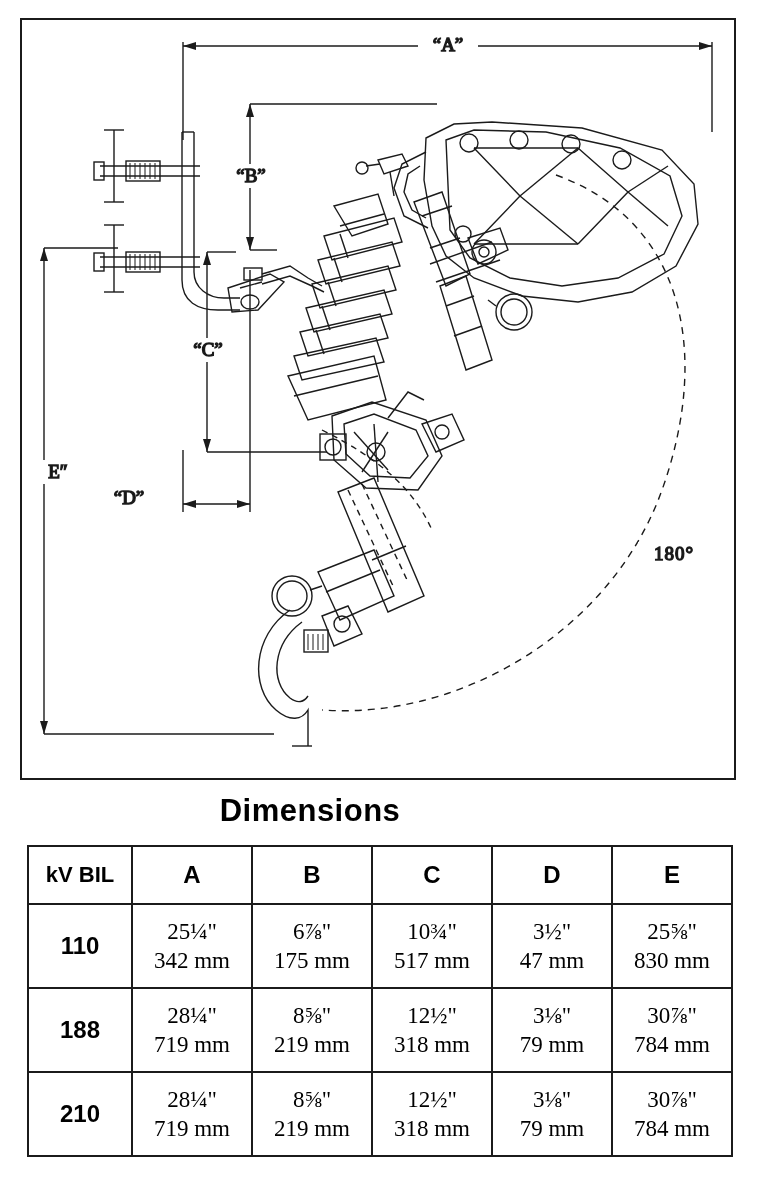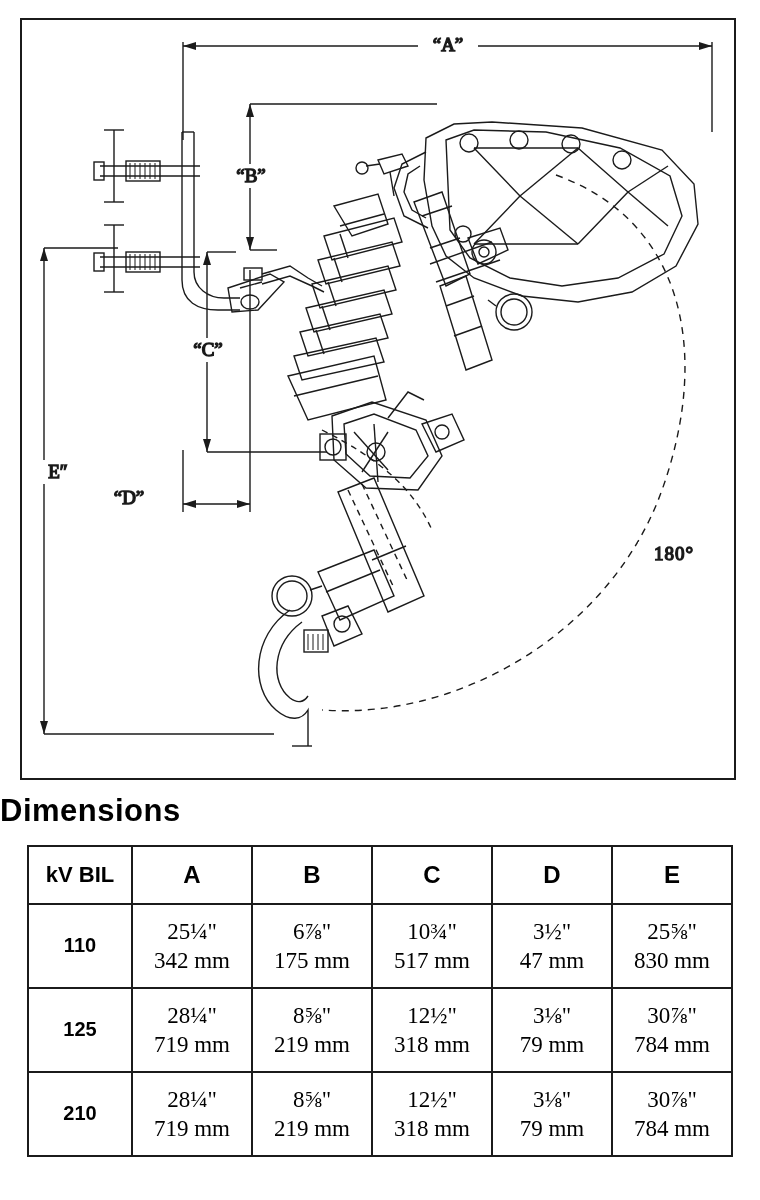--- a/index.html
+++ b/index.html
@@ -37,21 +37,21 @@
     left: 0;
     top: 0;
   }
 
   
   .dimensions-title {
     position: absolute;
     left: 0;
     top: 793px;
     width: 620px;
-    text-align: left;
+    text-align: center;
     font-family: "Liberation Sans", sans-serif;
     font-weight: bold;
     font-size: 31px;
     letter-spacing: 0.5px;
     color: #000;
   }
 
   
   .dim-table-wrap {
     position: absolute;
@@ -85,21 +85,21 @@
     font-size: 22px;
   }
   table.dim-table tbody td {
     height: 82px;
     font-size: 23px;
     line-height: 1.28;
   }
   table.dim-table tbody td.kvcell {
     font-family: "Liberation Sans", sans-serif;
     font-weight: bold;
-    font-size: 20px;
+    font-size: 24px;
   }
   .val-in {
     display: block;
     white-space: nowrap;
   }
   .val-mm {
     display: block;
     white-space: nowrap;
   }
 
@@ -389,21 +389,21 @@
           <td>
             <span class="val-in">3½"</span>
             <span class="val-mm">47 mm</span>
           </td>
           <td>
             <span class="val-in">25⅝"</span>
             <span class="val-mm">830 mm</span>
           </td>
         </tr>
         <tr>
-          <td class="kvcell">125</td>
+          <td class="kvcell">188</td>
           <td>
             <span class="val-in">28¼"</span>
             <span class="val-mm">719 mm</span>
           </td>
           <td>
             <span class="val-in">8⅝"</span>
             <span class="val-mm">219 mm</span>
           </td>
           <td>
             <span class="val-in">12½"</span>

